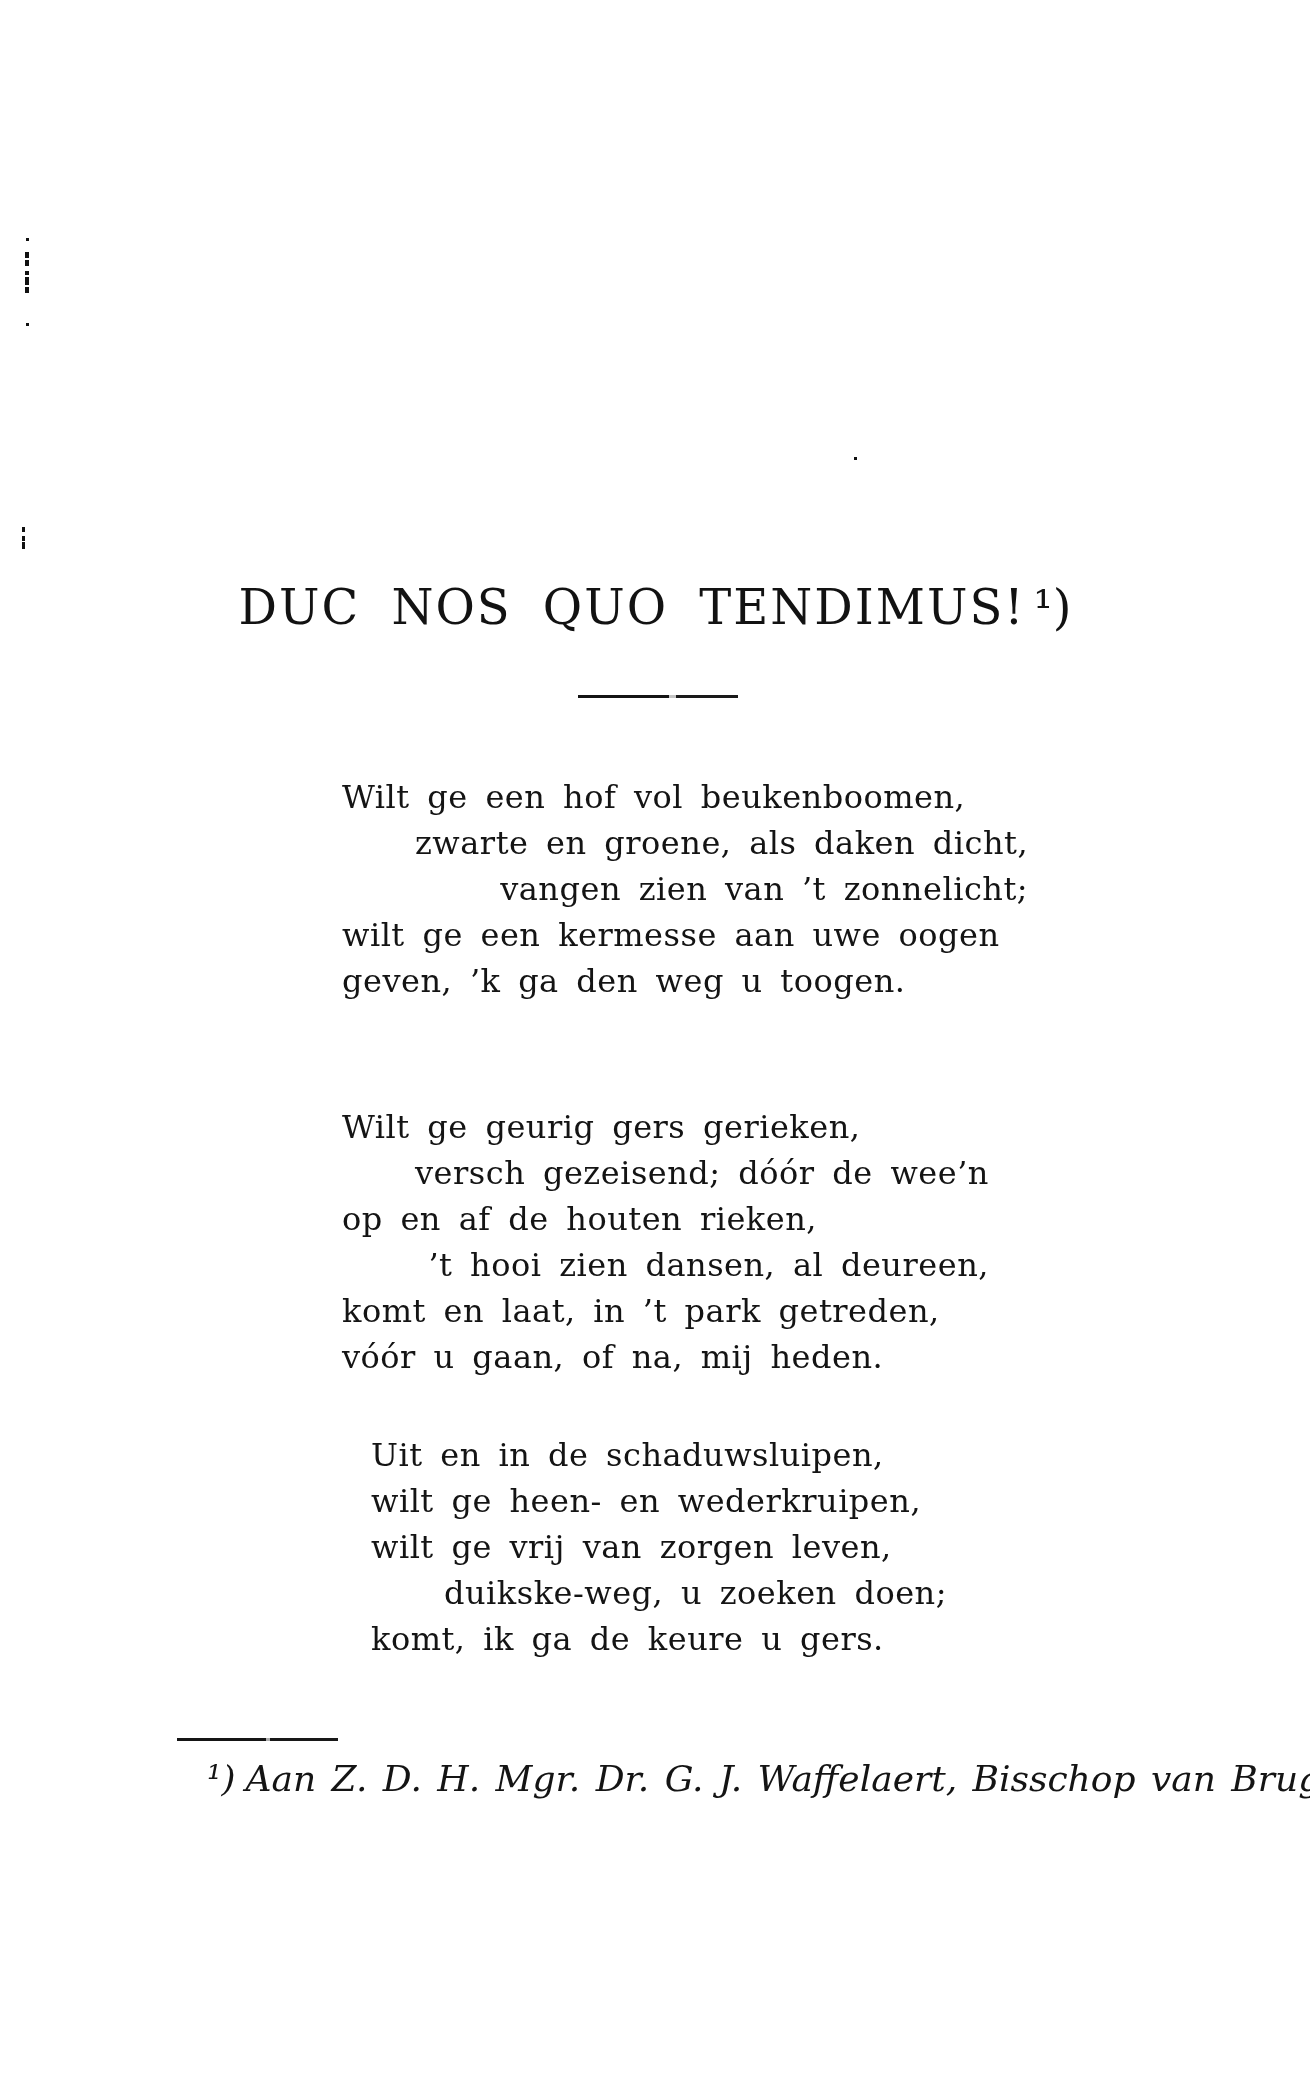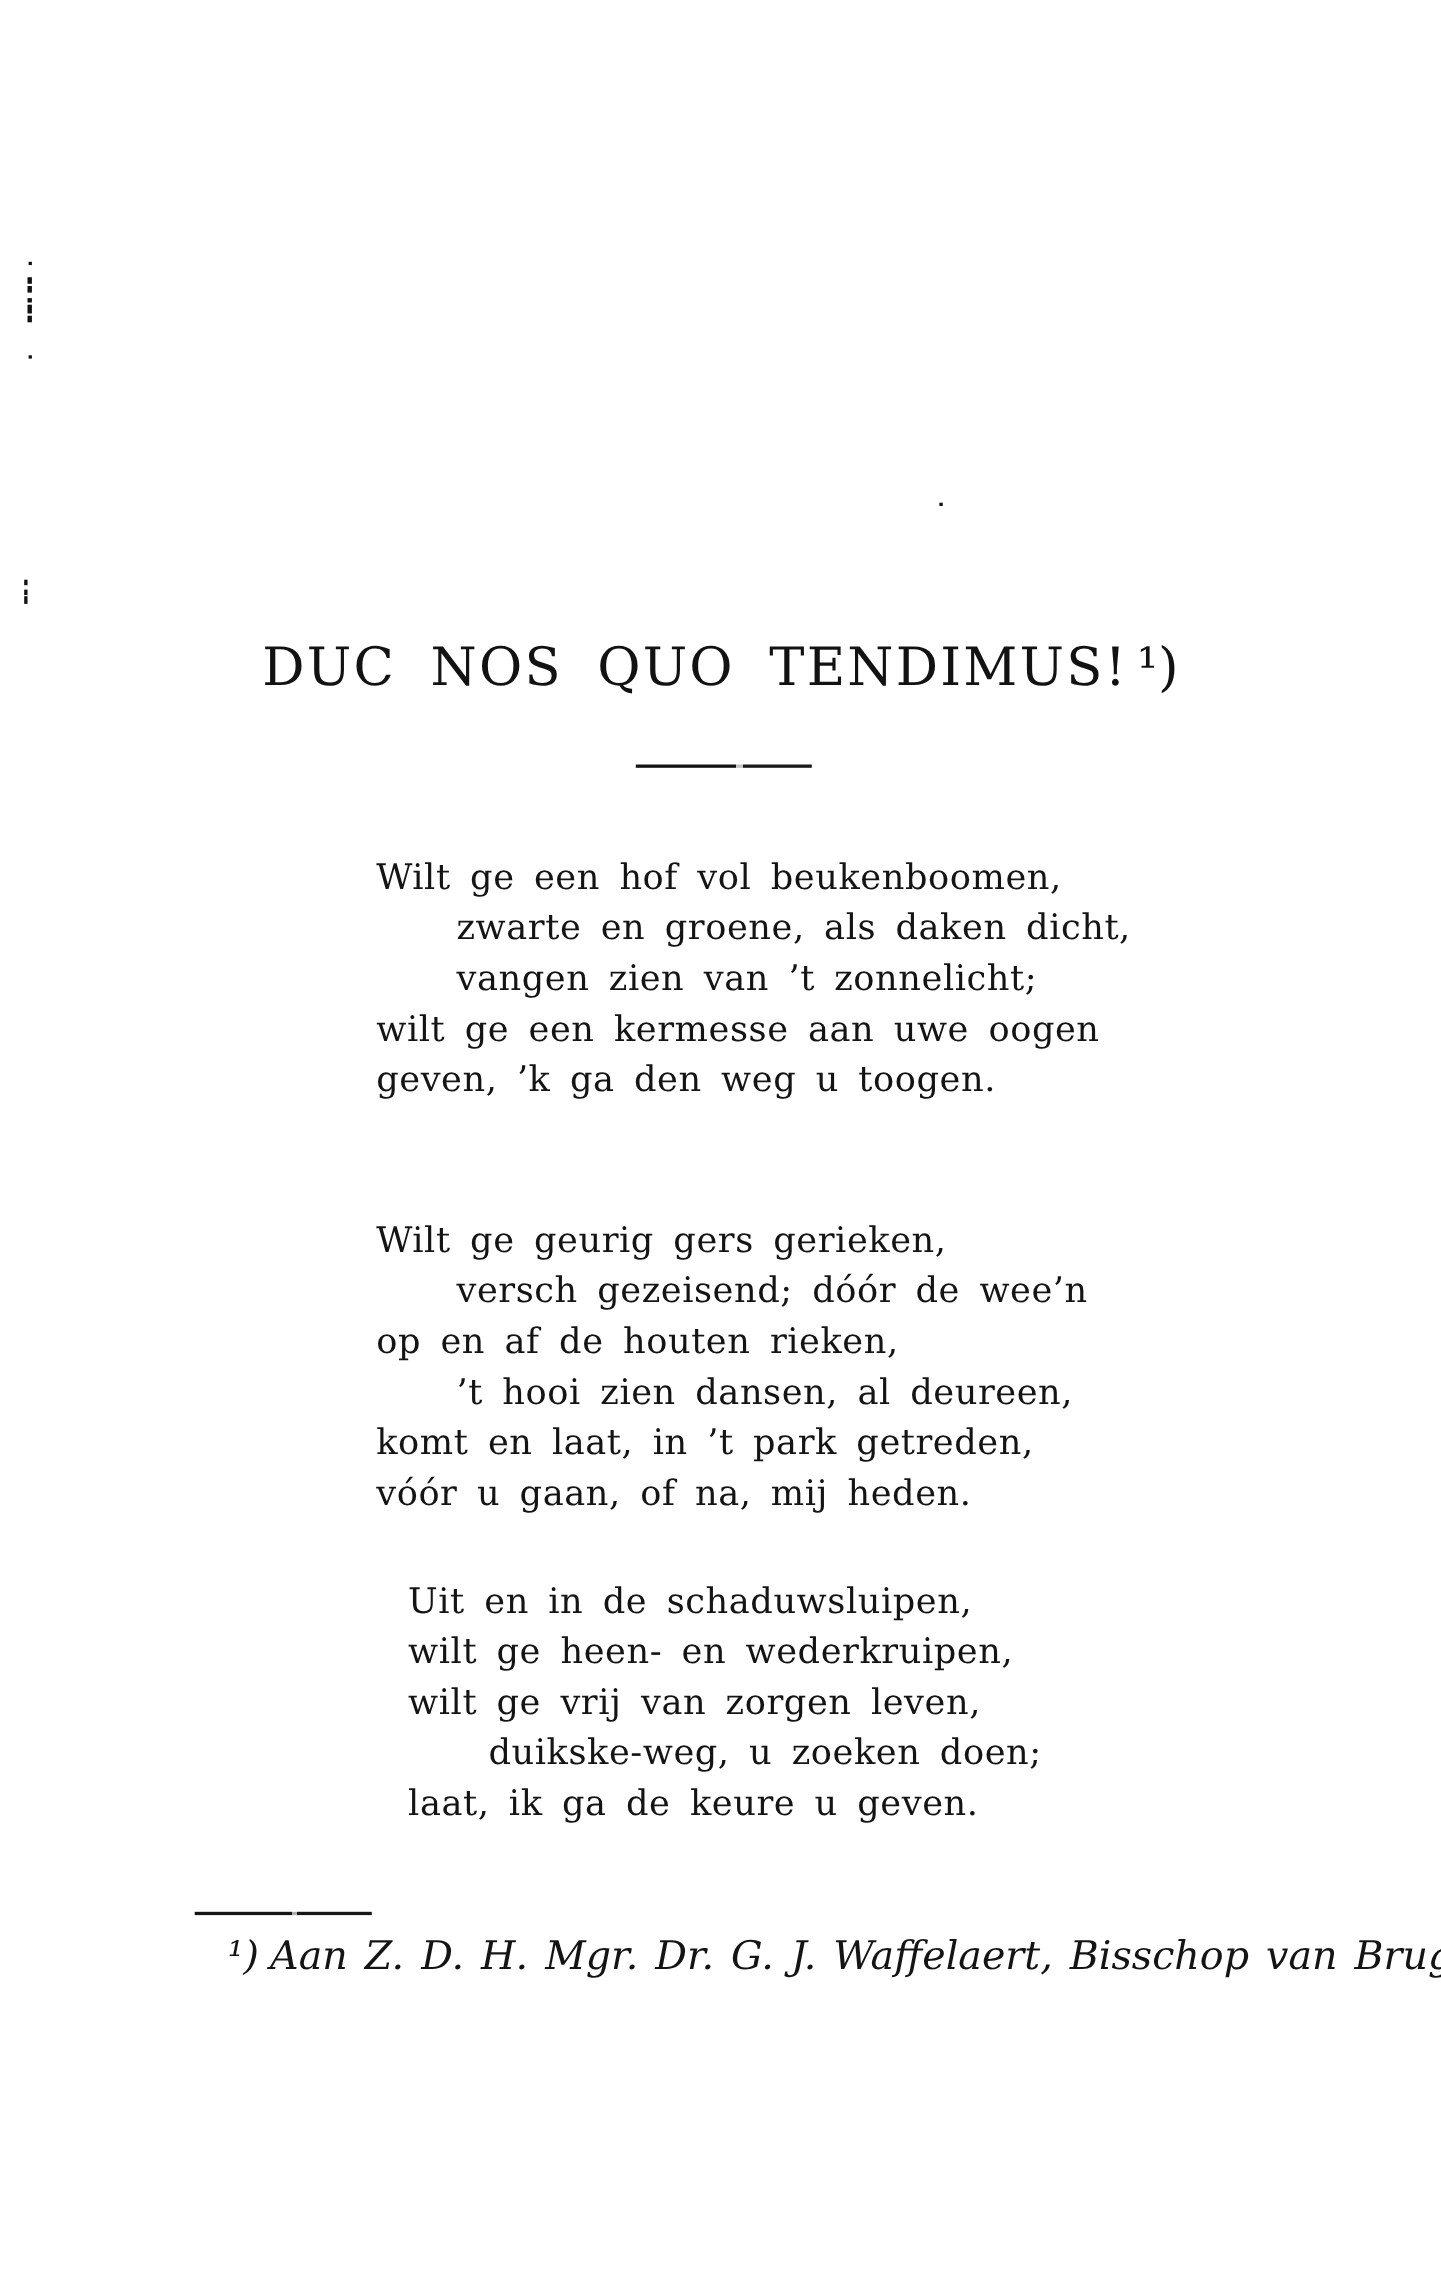--- a/index.html
+++ b/index.html
@@ -47,21 +47,21 @@
     line-height: 46px;
     letter-spacing: 0.5px;
     word-spacing: 7px;
     white-space: nowrap;
     color: #141414;
   }
   .stanza-1 { top: 774px; }
   .stanza-2 { top: 1104px; }
   .stanza-3 { top: 1432px; margin-left: 29px; }
   .line { display: block; }
-  .line.indent { padding-left: 73px; }
+  .line.indent { padding-left: 73px; text-align: right; }
 
   
   .footnote-rule {
     position: absolute;
     left: 177px;
     top: 1738px;
     width: 161px;
     height: 3px;
     background: linear-gradient(90deg, #151515 0 55%, rgba(21,21,21,0.35) 55% 58%, #181818 58% 100%);
   }
@@ -119,21 +119,21 @@
     <span class="line indent">’t hooi zien dansen, al deureen,</span>
     <span class="line">komt en laat, in ’t park getreden,</span>
     <span class="line">vóór u gaan, of na, mij heden.</span>
   </div>
 
   <div class="stanza stanza-3">
     <span class="line">Uit en in de schaduwsluipen,</span>
     <span class="line">wilt ge heen- en wederkruipen,</span>
     <span class="line">wilt ge vrij van zorgen leven,</span>
     <span class="line indent">duikske-weg, u zoeken doen;</span>
-    <span class="line">laat, ik ga de keure u geven.</span>
+    <span class="line">komt, ik ga de keure u gers.</span>
   </div>
 
   <div class="footnote-rule"></div>
   <div class="footnote">
     <span class="marker">¹)</span><span>Aan Z. D. H. Mgr. Dr. G. J. Waffelaert, Bisschop van Brugge.</span>
   </div>
 
 </div>
 
 </body></html>

